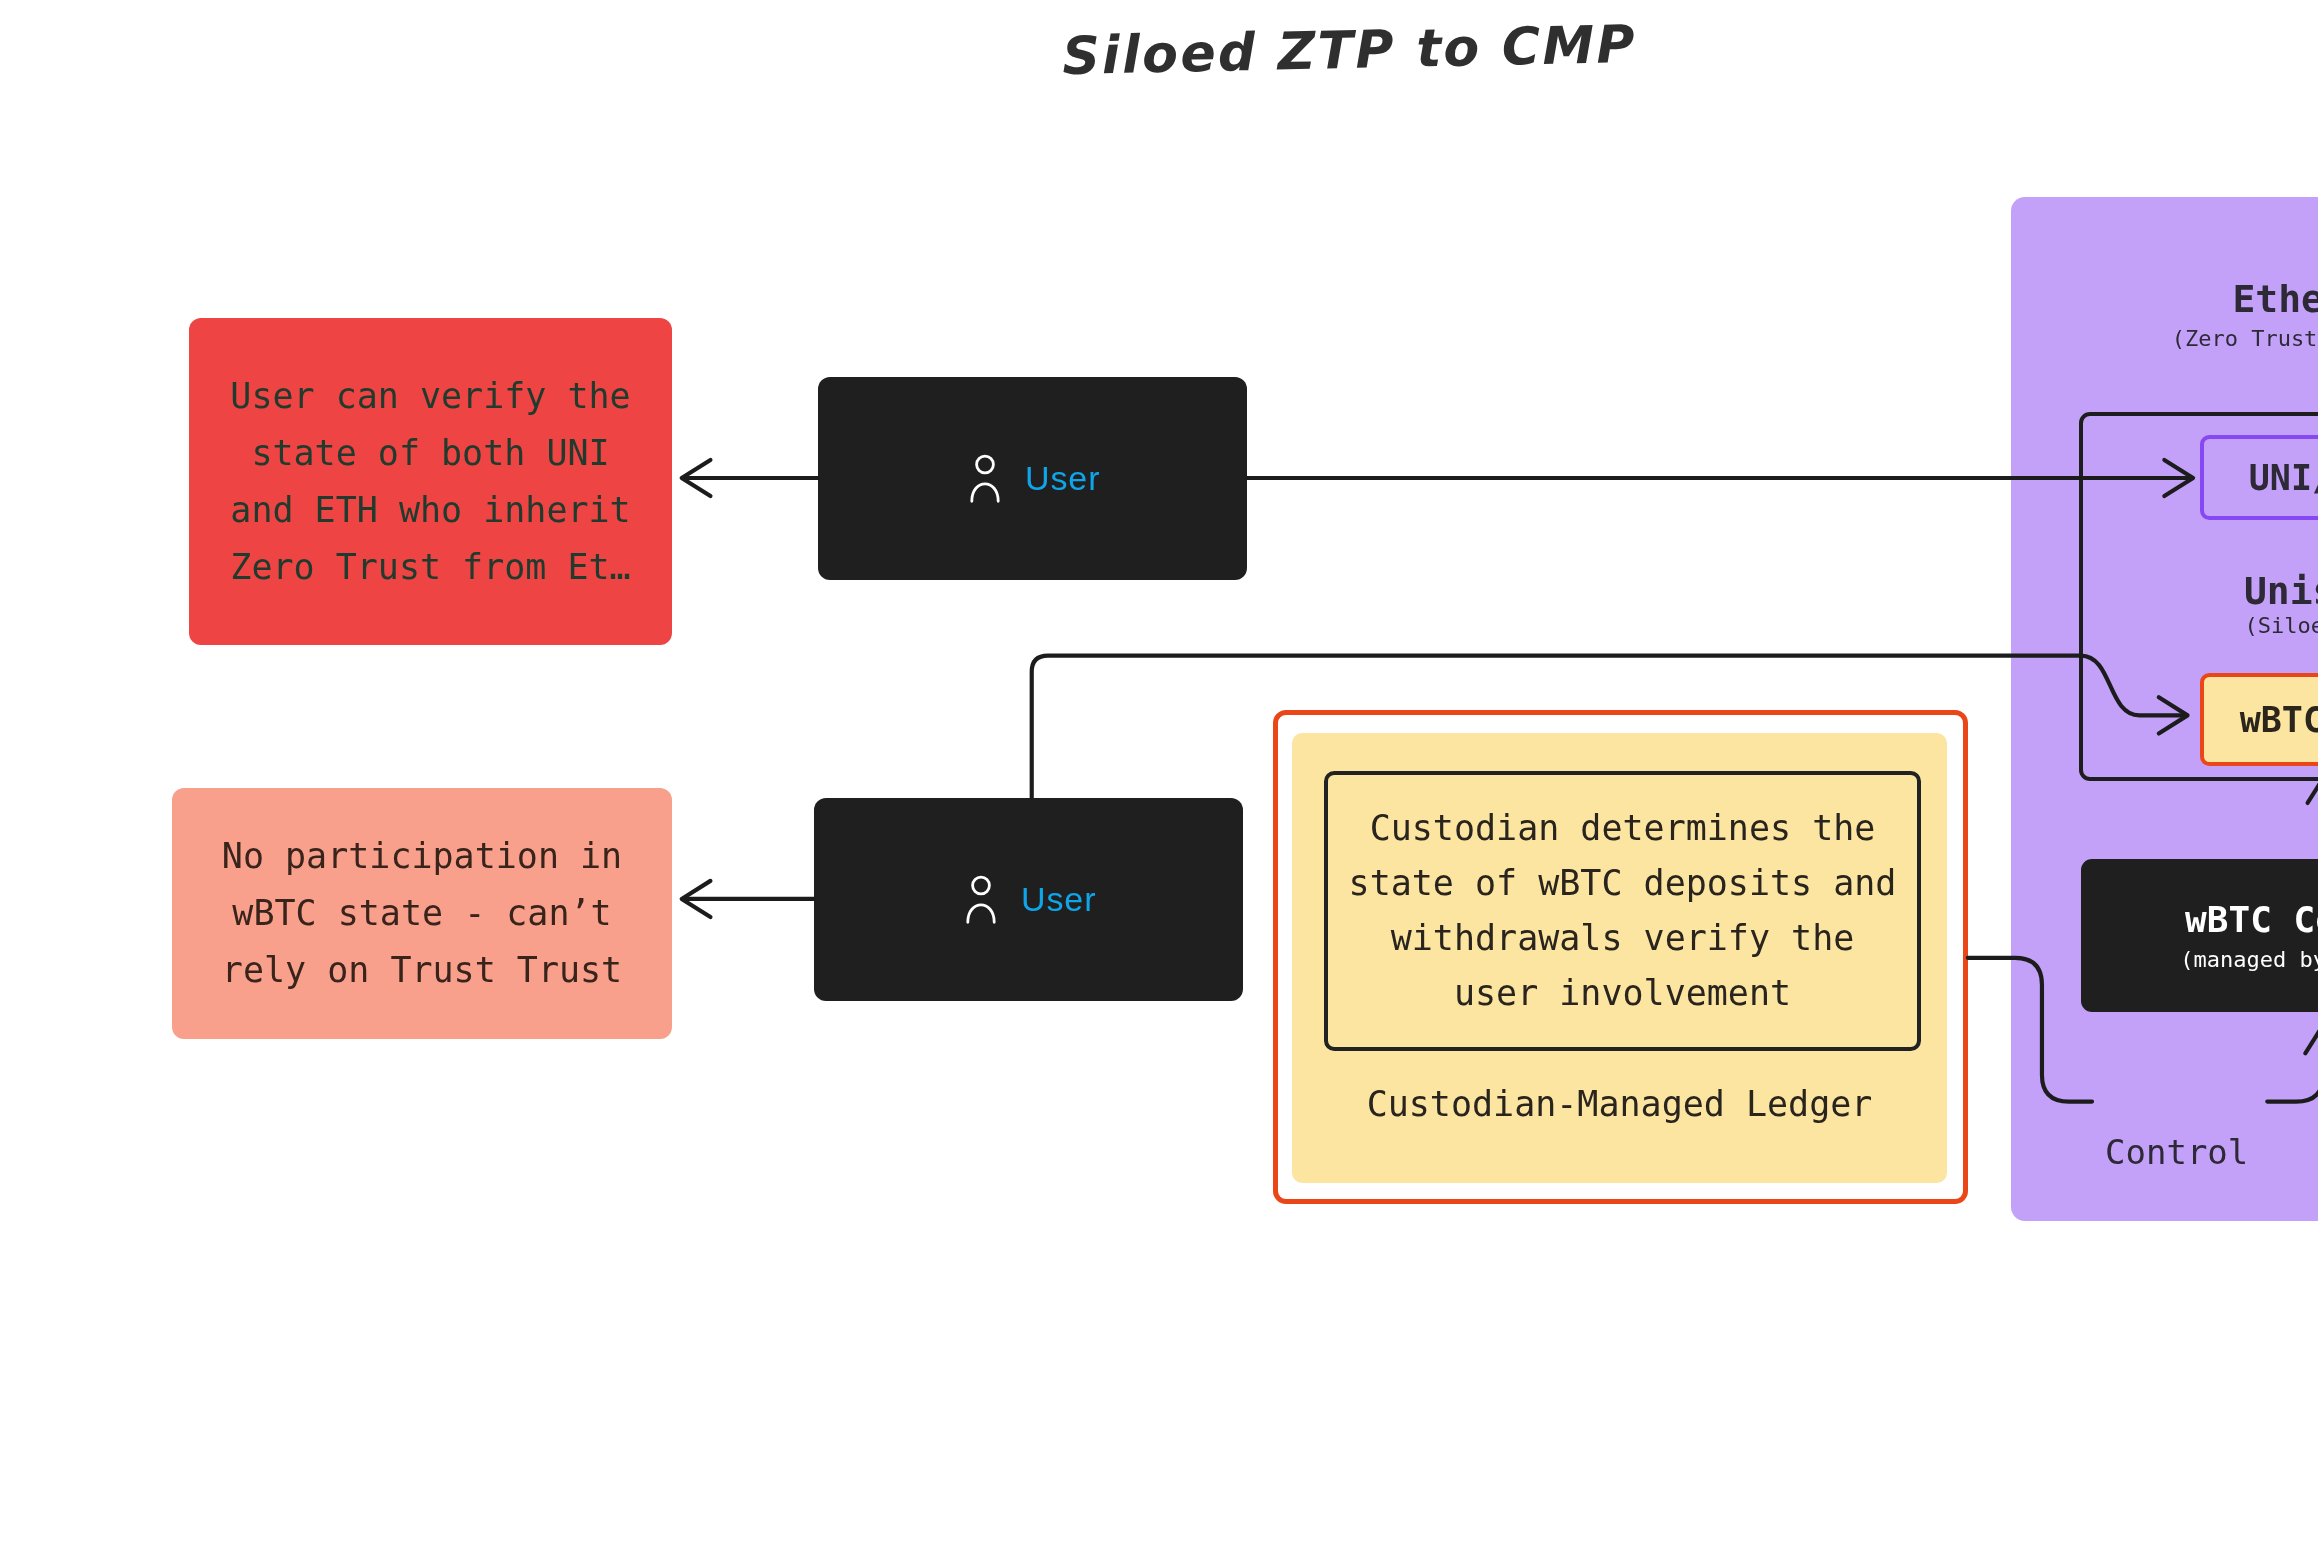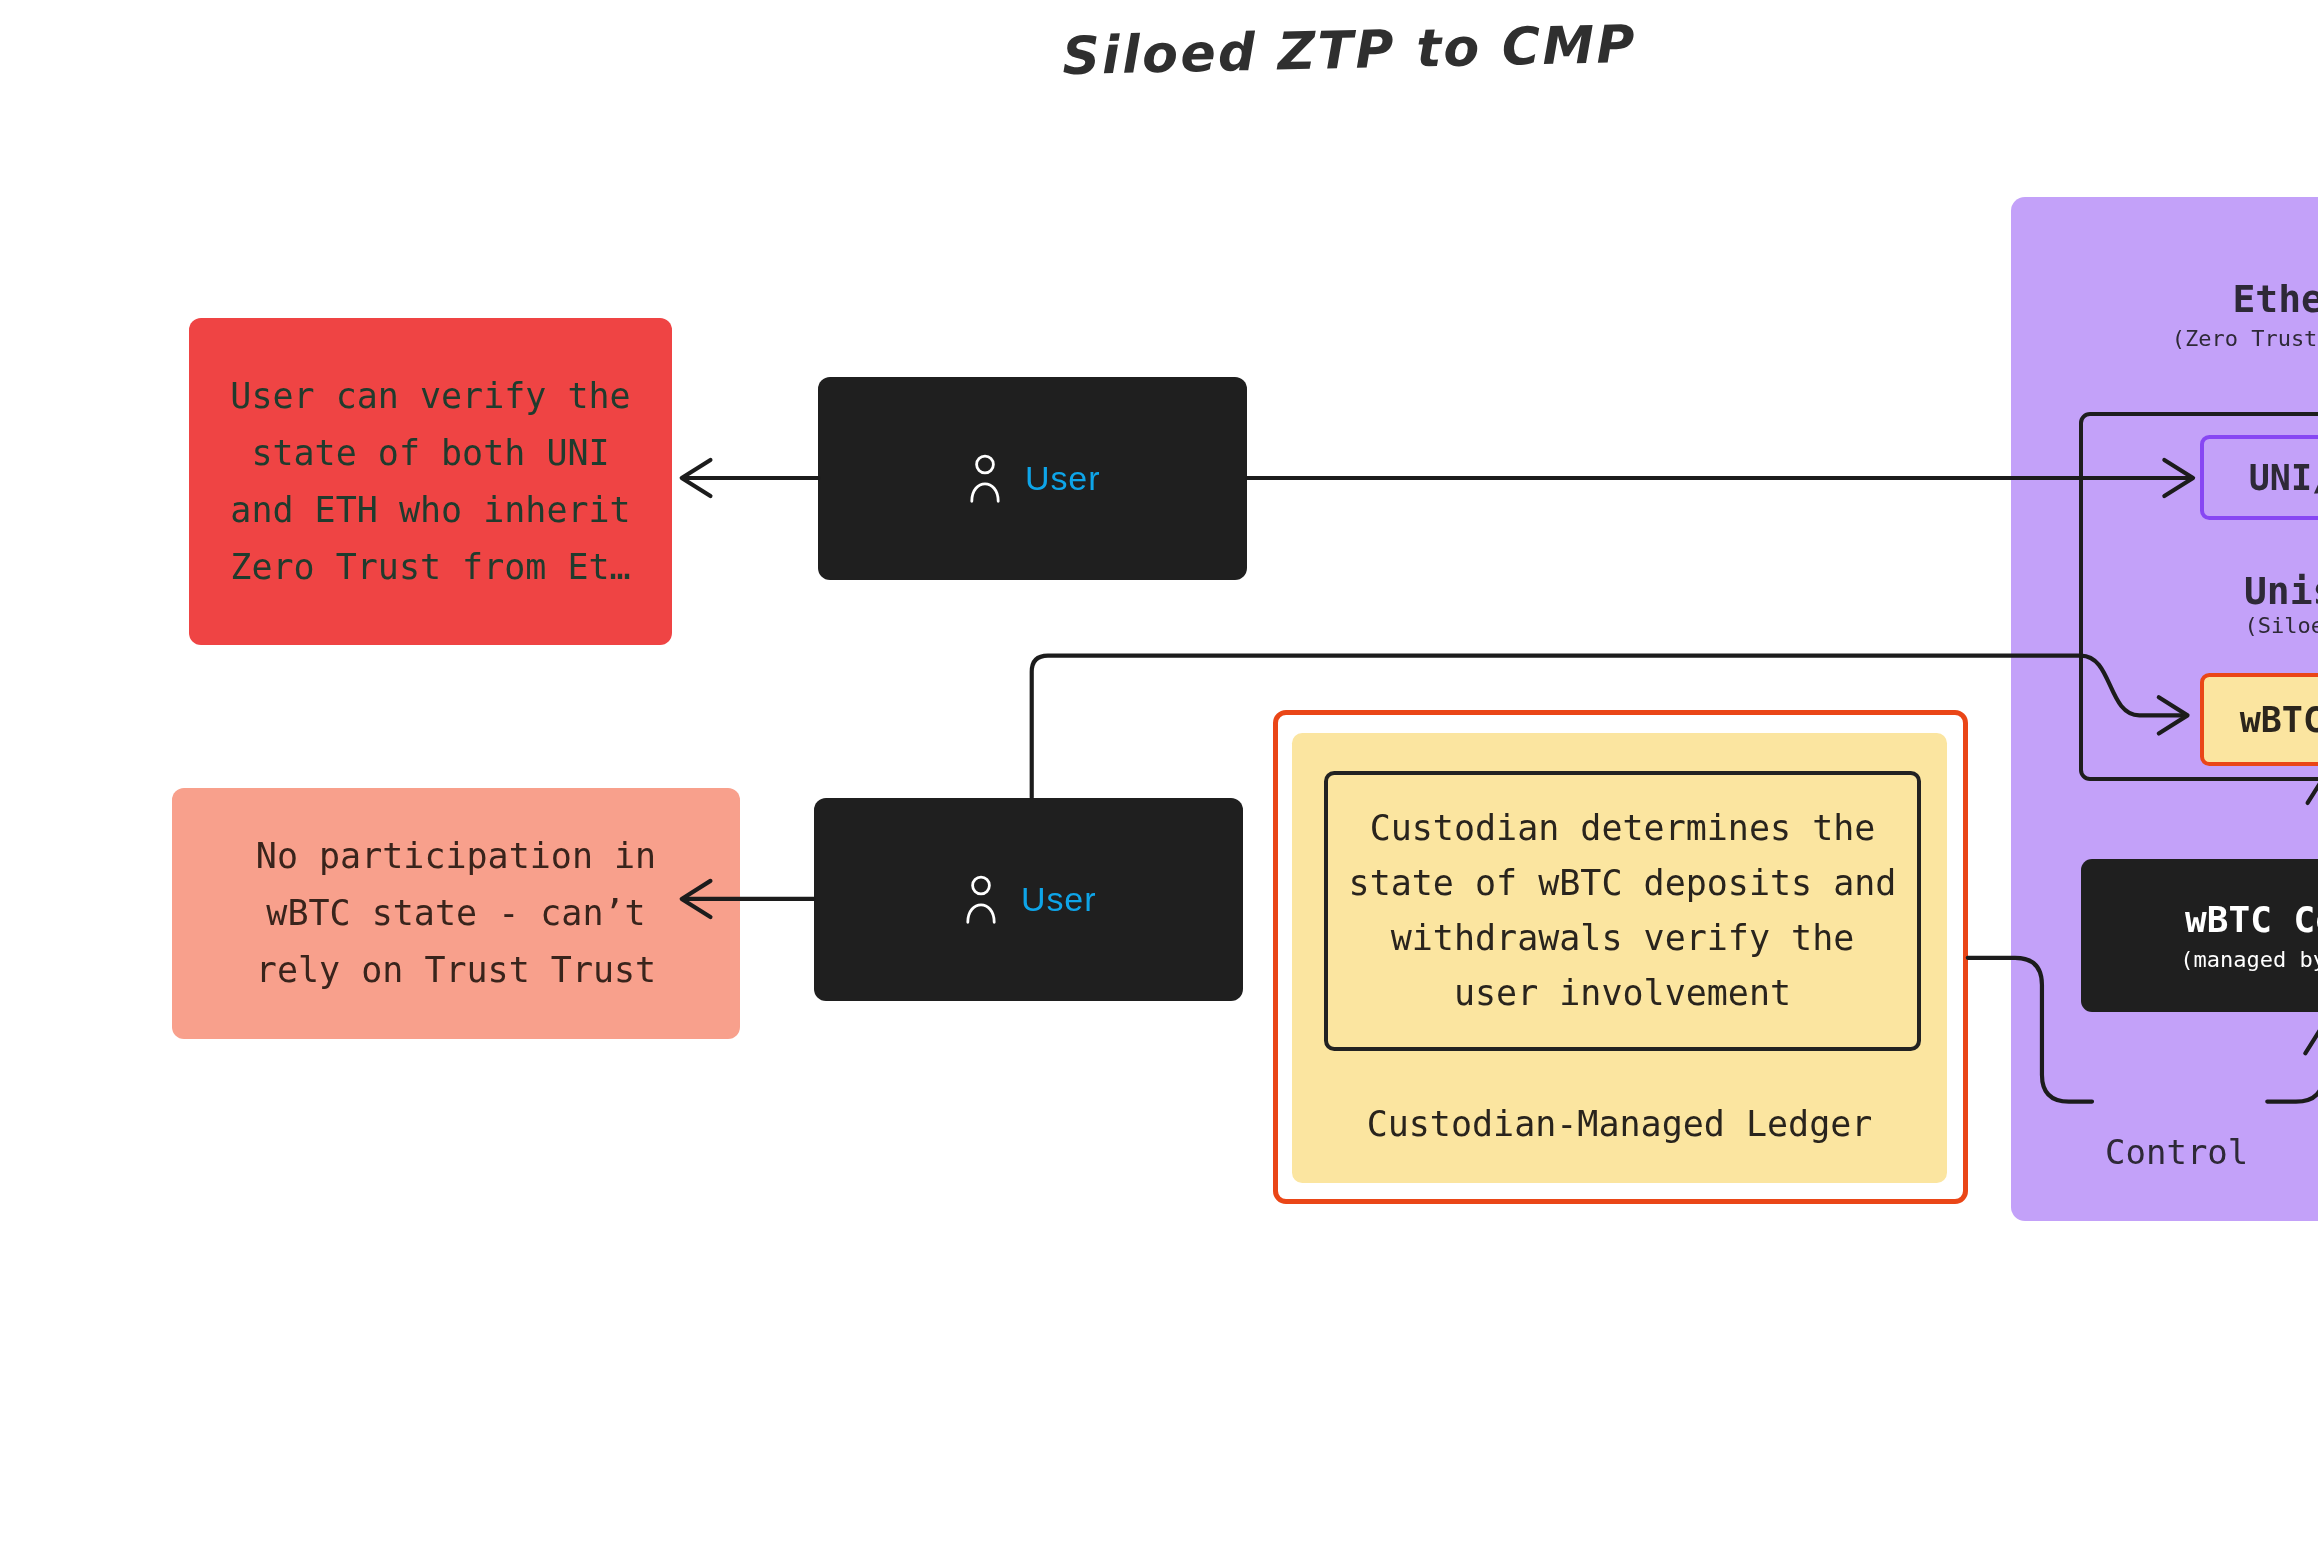--- a/index.html
+++ b/index.html
@@ -50,21 +50,21 @@
 
   <div class="abs title" style="left:960px;top:19.5px;width:779px;">Siloed ZTP to CMP</div>
 
   <div class="abs note note-green flexc line-block" style="left:189px;top:318px;width:483px;height:327px;">
     <span>User can verify the</span>
     <span>state of both UNI</span>
     <span>and ETH who inherit</span>
     <span>Zero Trust from Et…</span>
   </div>
 
-  <div class="abs note note-salmon flexc line-block" style="left:172px;top:788px;width:568px;height:251px;">
+  <div class="abs note note-salmon flexc line-block" style="left:172px;top:788px;width:500px;height:251px;">
     <span>No participation in</span>
     <span>wBTC state - can’t</span>
     <span>rely on Trust Trust</span>
   </div>
 
   <div class="abs node-dark flexr" style="left:818px;top:377px;width:429px;height:203px;gap:20.4px;">
     <svg width="40" height="55" viewBox="0 0 100 130">
       <circle cx="50" cy="30" r="21" fill="none" stroke="#ffffff" stroke-width="7"></circle>
       <path d="M17 122 C17 64 83 64 83 122" fill="none" stroke="#ffffff" stroke-width="7" stroke-linecap="round"></path>
     </svg>
@@ -108,21 +108,21 @@
 
   <div class="abs castle-yellow" style="left:1292px;top:733px;width:655px;height:450px;"></div>
 
   <div class="abs cust-note flexc line-block" style="left:1324px;top:771px;width:597px;height:280px;">
     <span>Custodian determines the</span>
     <span>state of wBTC deposits and</span>
     <span>withdrawals verify the</span>
     <span>user involvement</span>
   </div>
 
-  <div class="abs ledger-label" style="left:1292px;top:1084px;width:655px;margin-top:20px;">Custodian-Managed Ledger</div>
+  <div class="abs ledger-label" style="left:1292px;top:1084px;width:655px;">Custodian-Managed Ledger</div>
 
   <svg class="overlay" width="2649" height="1561" viewBox="0 0 5713 3367">
 
     <g>
       <path class="conn" d="M1765 1031 H1472"></path>
       <path class="conn" d="M1532 992 L1470 1031 L1532 1070"></path>
     </g>
 
     <g>
       <path class="conn" d="M2690 1031 H4728"></path>

